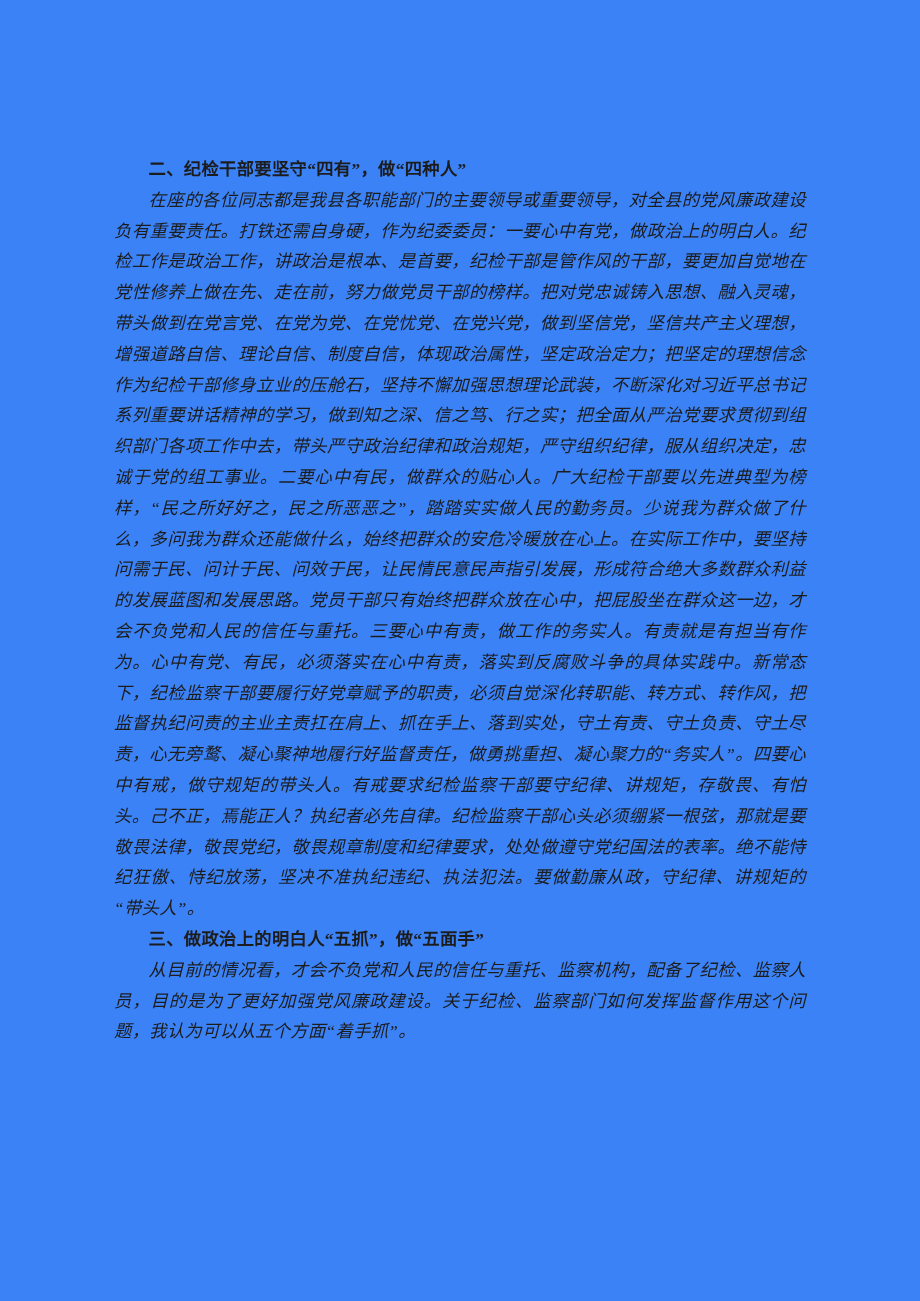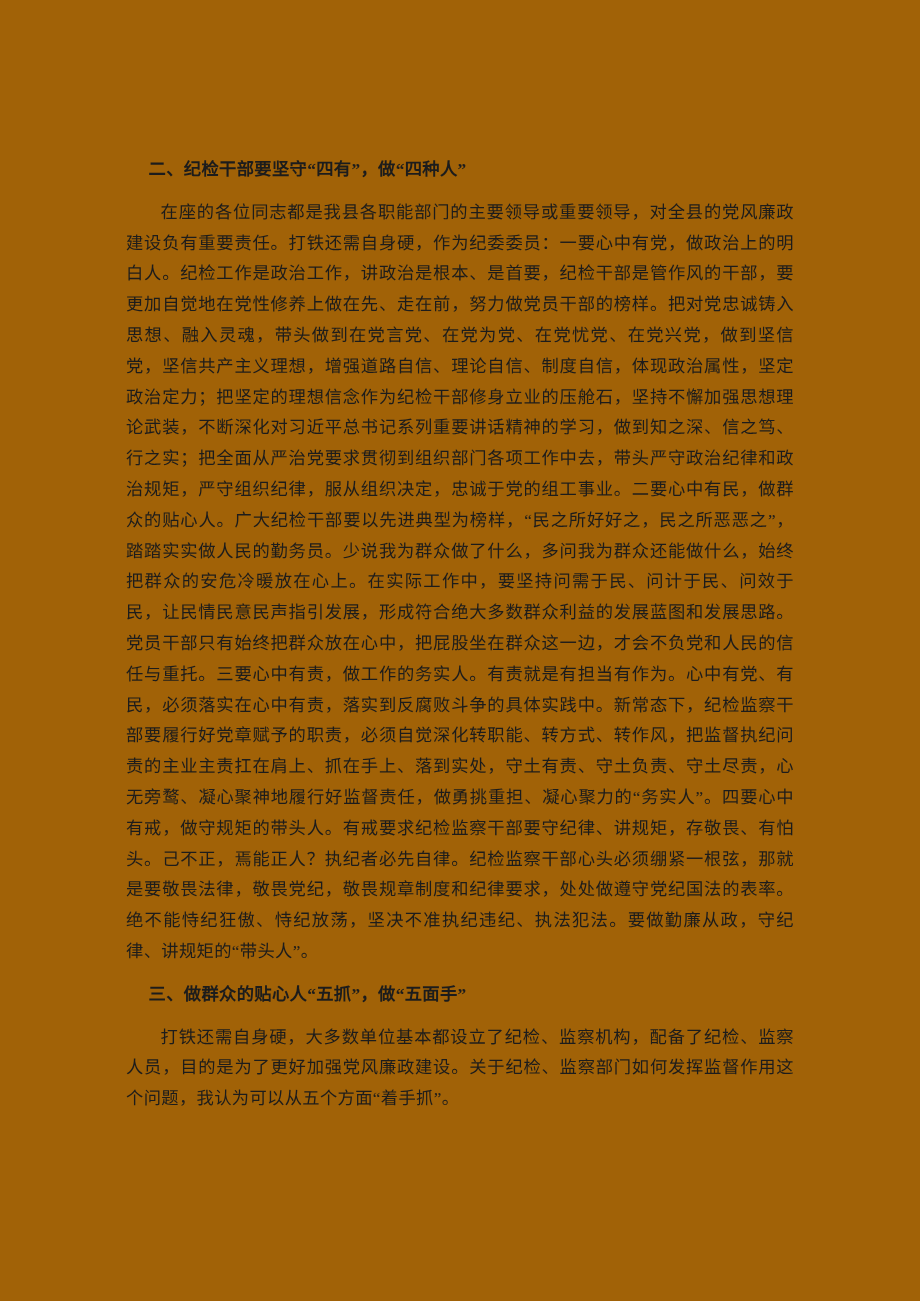--- a/index.html
+++ b/index.html
@@ -5,48 +5,49 @@
   html, body {
     margin: 0;
     padding: 0;
     background: #ffffff;
   }
   .page {
     position: relative;
     width: 920px;
     height: 1301px;
     margin: 0 auto;
-    background: #a16207;
+    background: #3b82f6;
     box-sizing: border-box;
     padding: 155px 114px 0 114px;
     overflow: hidden;
     font-family: "Liberation Serif", "DejaVu Serif", serif;
     font-size: 17.3px;
     line-height: 30.8px;
     color: #1c1c1c;
   }
   .doc-heading {
     margin: 0;
     font-size: 17.3px;
     line-height: 30.8px;
     font-weight: bold;
     text-indent: 2em;
     text-align: justify;
     letter-spacing: 0.02em;
   }
   .doc-para {
-    margin: 12px;
+    margin: 0;
     text-indent: 2em;
     text-align: justify;
     text-justify: inter-character;
     letter-spacing: 0.02em;
     word-break: break-all;
+    font-style: italic;
   }
 </style>
 </head>
 <body>
 
 <div class="page">
   <h2 class="doc-heading">二、纪检干部要坚守“四有”，做“四种人”</h2>
   <p class="doc-para">在座的各位同志都是我县各职能部门的主要领导或重要领导，对全县的党风廉政建设负有重要责任。打铁还需自身硬，作为纪委委员：一要心中有党，做政治上的明白人。纪检工作是政治工作，讲政治是根本、是首要，纪检干部是管作风的干部，要更加自觉地在党性修养上做在先、走在前，努力做党员干部的榜样。把对党忠诚铸入思想、融入灵魂，带头做到在党言党、在党为党、在党忧党、在党兴党，做到坚信党，坚信共产主义理想，增强道路自信、理论自信、制度自信，体现政治属性，坚定政治定力；把坚定的理想信念作为纪检干部修身立业的压舱石，坚持不懈加强思想理论武装，不断深化对习近平总书记系列重要讲话精神的学习，做到知之深、信之笃、行之实；把全面从严治党要求贯彻到组织部门各项工作中去，带头严守政治纪律和政治规矩，严守组织纪律，服从组织决定，忠诚于党的组工事业。二要心中有民，做群众的贴心人。广大纪检干部要以先进典型为榜样，“民之所好好之，民之所恶恶之”，踏踏实实做人民的勤务员。少说我为群众做了什么，多问我为群众还能做什么，始终把群众的安危冷暖放在心上。在实际工作中，要坚持问需于民、问计于民、问效于民，让民情民意民声指引发展，形成符合绝大多数群众利益的发展蓝图和发展思路。党员干部只有始终把群众放在心中，把屁股坐在群众这一边，才会不负党和人民的信任与重托。三要心中有责，做工作的务实人。有责就是有担当有作为。心中有党、有民，必须落实在心中有责，落实到反腐败斗争的具体实践中。新常态下，纪检监察干部要履行好党章赋予的职责，必须自觉深化转职能、转方式、转作风，把监督执纪问责的主业主责扛在肩上、抓在手上、落到实处，守土有责、守土负责、守土尽责，心无旁鹜、凝心聚神地履行好监督责任，做勇挑重担、凝心聚力的“务实人”。四要心中有戒，做守规矩的带头人。有戒要求纪检监察干部要守纪律、讲规矩，存敬畏、有怕头。己不正，焉能正人？执纪者必先自律。纪检监察干部心头必须绷紧一根弦，那就是要敬畏法律，敬畏党纪，敬畏规章制度和纪律要求，处处做遵守党纪国法的表率。绝不能恃纪狂傲、恃纪放荡，坚决不准执纪违纪、执法犯法。要做勤廉从政，守纪律、讲规矩的“带头人”。</p>
-  <h2 class="doc-heading">三、做群众的贴心人“五抓”，做“五面手”</h2>
-  <p class="doc-para">打铁还需自身硬，大多数单位基本都设立了纪检、监察机构，配备了纪检、监察人员，目的是为了更好加强党风廉政建设。关于纪检、监察部门如何发挥监督作用这个问题，我认为可以从五个方面“着手抓”。</p>
+  <h2 class="doc-heading">三、做政治上的明白人“五抓”，做“五面手”</h2>
+  <p class="doc-para">从目前的情况看，才会不负党和人民的信任与重托、监察机构，配备了纪检、监察人员，目的是为了更好加强党风廉政建设。关于纪检、监察部门如何发挥监督作用这个问题，我认为可以从五个方面“着手抓”。</p>
 </div>
 
 </body></html>

